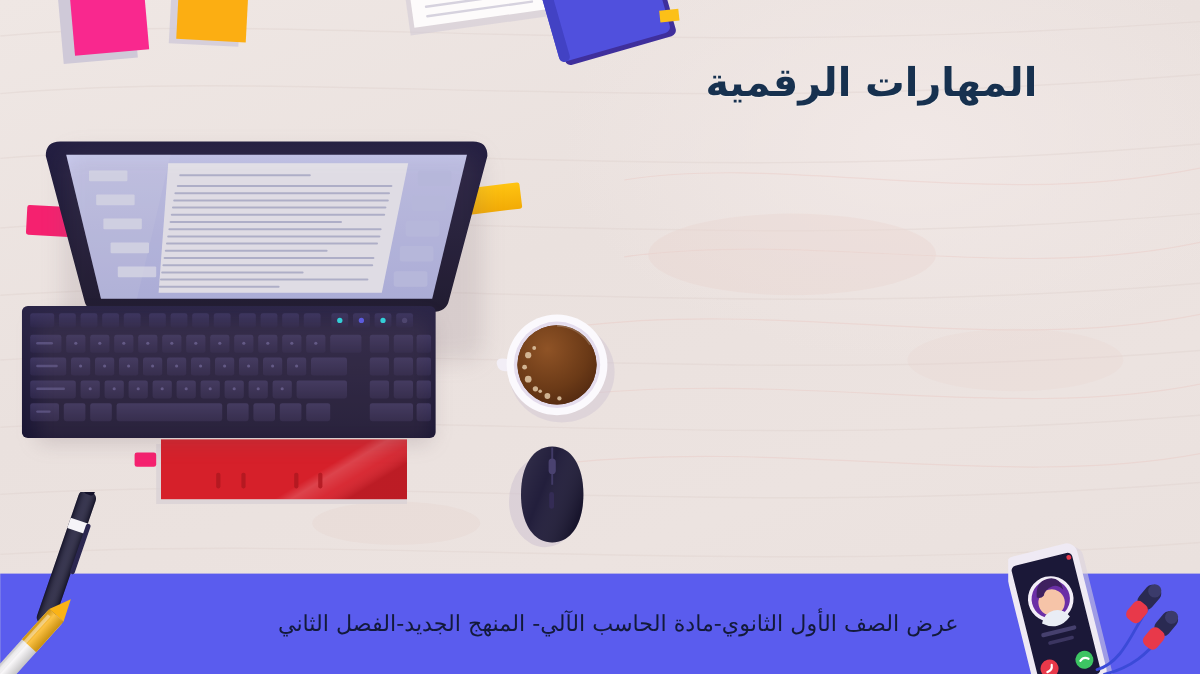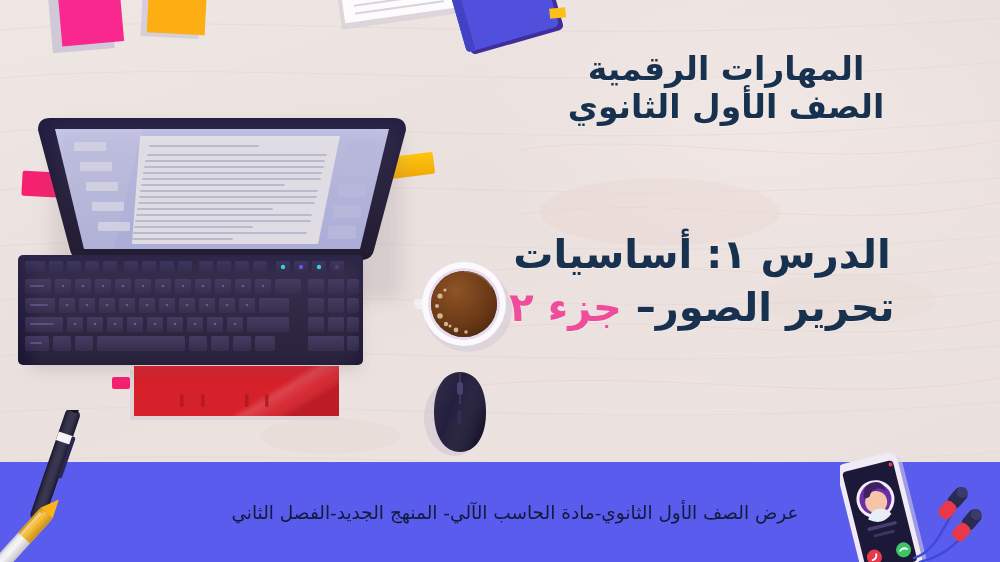--- a/index.html
+++ b/index.html
@@ -19,21 +19,21 @@
       radial-gradient(ellipse 420px 260px at 760px 120px, #f1e8e6 0%, rgba(241,232,230,0) 70%),
       linear-gradient(160deg,#efe7e4 0%,#eae1de 40%,#ece3e0 70%,#e9e0dd 100%);
   }
 
   
   .grain { position:absolute; inset:0; pointer-events:none; opacity:.5; }
 
   
   .banner {
     position:absolute; left:0; bottom:0;
-    width:1000px; height:100px;
+    width:1000px; height:84px;
     background:#5a5cee;
     z-index:30;
   }
   .banner-text {
     position:absolute; left:0; right:0; top:50%;
     transform:translateY(-50%);
     text-align:center;
     color:#131a3a;
     font-size:18.5px;
     font-weight:400;
@@ -600,25 +600,17 @@
       <g transform="rotate(40 132 72)">
         <rect x="122" y="58" width="14" height="22" rx="6" fill="#2a2a52"></rect>
         <rect x="122" y="76" width="14" height="18" rx="5" fill="#e8394a"></rect>
         <circle cx="129" cy="62" r="5.5" fill="#3b3b6b"></circle>
       </g>
     </svg>
   </div>
 
   <div class="header-block">
     <div class="header-line1">المهارات الرقمية</div>
-    <div class="header-line2">الصف الأول الثانوي</div>
-  </div>
-
-
-  <div class="lesson-block">
-    <div class="lesson-line">الدرس ١: أساسيات</div>
-    <div class="lesson-line">
-      <span>تحرير الصور–</span>
-      <span class="part-highlight">جزء ٢</span>
-    </div>
-  </div>
+  </div>
+
+
 
 </div>
 
 </body></html>

